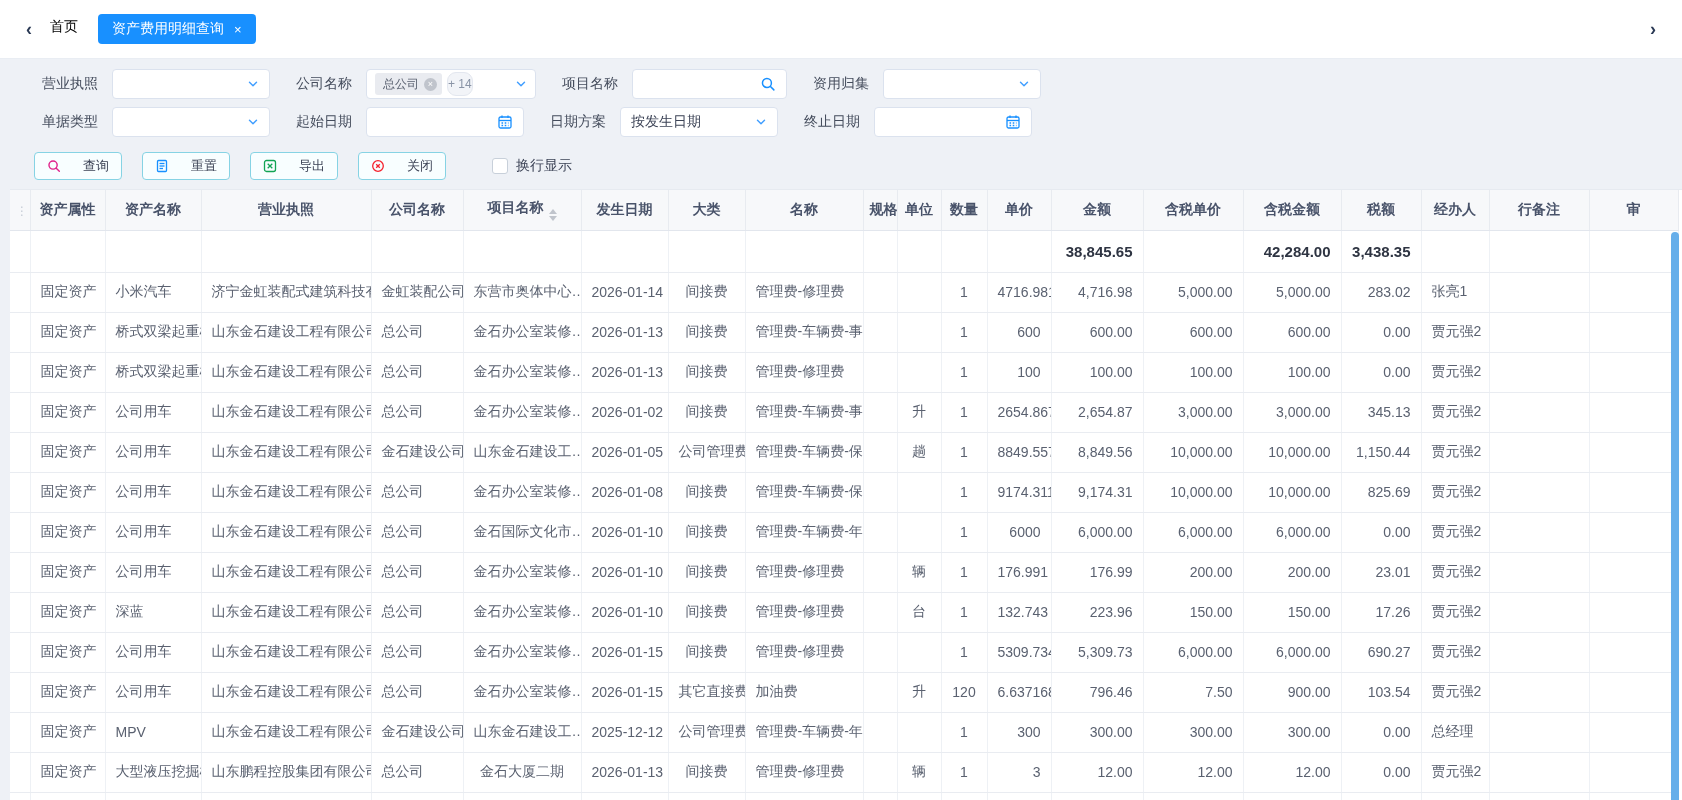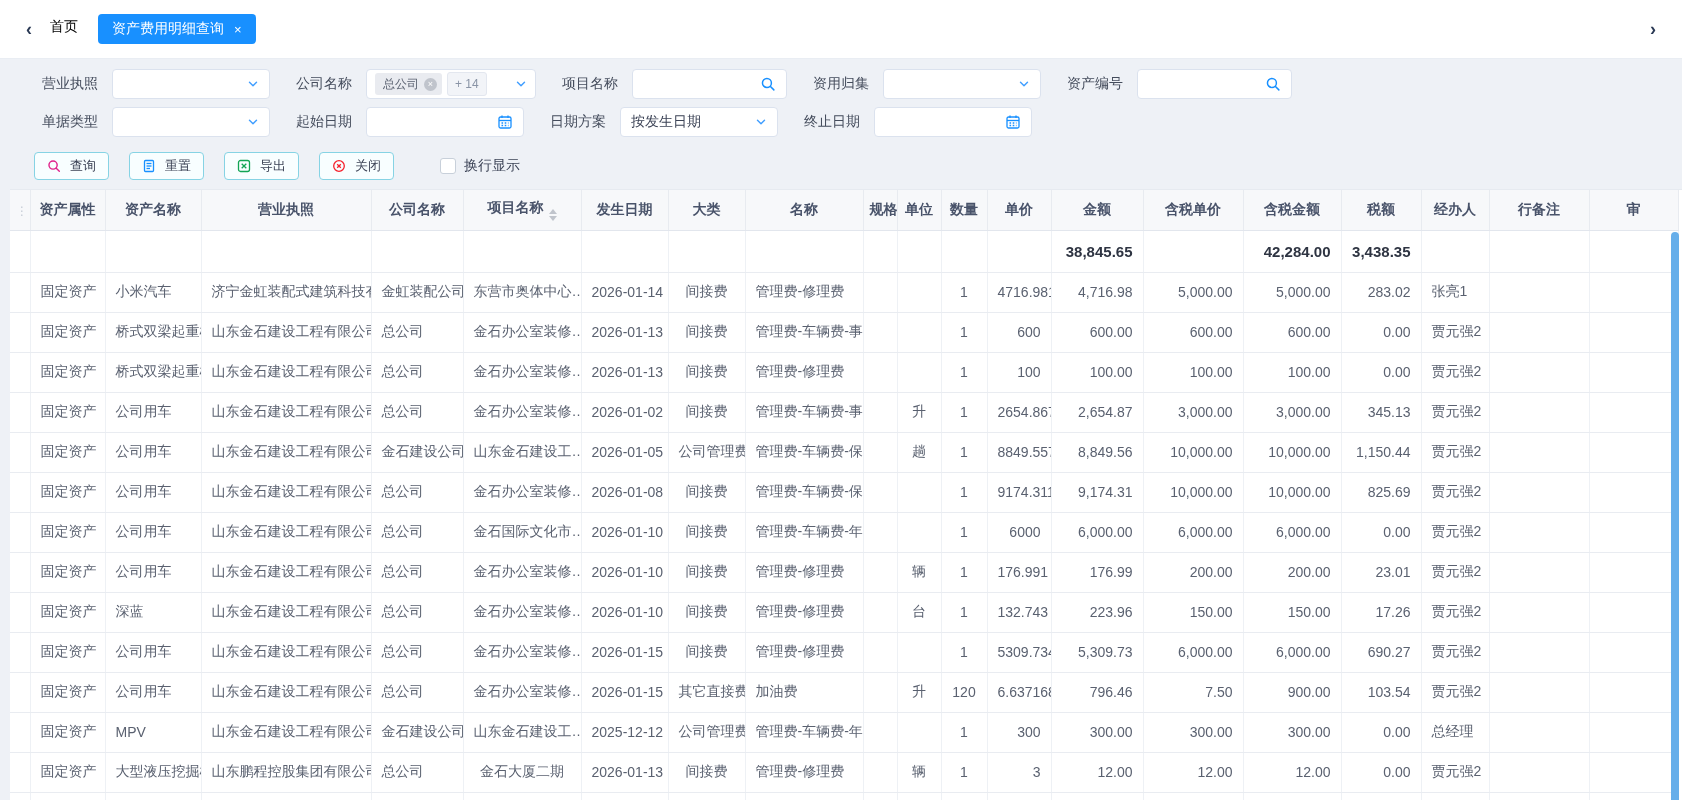--- a/index.html
+++ b/index.html
@@ -26,24 +26,24 @@
   .flabel{min-width:64px;text-align:right;font-size:14px;color:#444c5c;margin-right:14px;white-space:nowrap}
   .control{height:30px;background:#fff;border:1px solid #dbe2ee;border-radius:4px;display:flex;align-items:center;padding:0 10px;box-sizing:border-box}
   .control .val{flex:1;font-size:14px;color:#3c4356;white-space:nowrap;overflow:hidden}
   .c-select{width:158px;cursor:pointer}
   .c-search{width:155px}
   .c-date{width:158px;cursor:pointer}
   .c-msel{width:170px;padding:0 8px;gap:5px;cursor:pointer}
   .c-small{width:115px;cursor:pointer}
   .tag{background:#e9ebf0;border-radius:3px;height:22px;display:flex;align-items:center;padding:0 5px 0 8px;font-size:12px;color:#5a6170;gap:5px;white-space:nowrap}
   .tag-x{width:13px;height:13px;border-radius:50%;background:#c0c4cc;color:#fff;font-size:9px;line-height:1;display:flex;align-items:center;justify-content:center;cursor:pointer}
-  .tag-more{background:#f2f4f8;border:1px solid #e3e7ef;border-radius:3px;height:22px;padding:0 7px;font-size:12px;color:#8a94a6;display:flex;align-items:center;white-space:nowrap}
+  .tag-more{background:#f2f4f8;border:1px solid #e3e7ef;border-radius:9px;height:22px;padding:0 0;font-size:12px;color:#8a94a6;display:flex;align-items:center;white-space:nowrap}
   
   .toolbar{display:flex;align-items:center;height:46px;margin-top:2px}
-  .btn{height:28px;border:1px solid #86d3e4;background:#f8feff;border-radius:4px;display:flex;align-items:center;gap:9px;padding:0 12px;font-size:13px;color:#3c4356;margin-right:20px;cursor:pointer;box-sizing:border-box}
+  .btn{height:28px;border:1px solid #86d3e4;background:#f8feff;border-radius:4px;display:flex;align-items:center;gap:22px;padding:0 12px;font-size:13px;color:#3c4356;margin-right:20px;cursor:pointer;box-sizing:border-box}
   .cb{width:16px;height:16px;border:1px solid #c8d0da;border-radius:3px;background:#fff;margin:0 8px 0 26px;cursor:pointer;box-sizing:border-box}
   .cb-label{font-size:14px;color:#3c4356}
   
   .table-wrap{position:relative;margin-left:10px;background:#fff;height:620px;overflow:hidden;border-top:1px solid #e6eaf0}
   table{border-collapse:collapse;table-layout:fixed;width:1668px;font-size:14px;color:#5a6170}
   th{background:#f7f8fa;height:40px;font-weight:700;color:#49536a;border-right:1px solid #e8ebf0;border-bottom:1px solid #e2e6ed;font-size:14px;text-align:center;padding:0 6px;overflow:hidden;white-space:nowrap;box-sizing:border-box}
   td{height:40px;border-right:1px solid #eef1f5;border-bottom:1px solid #e9ecf1;padding:0 10px;overflow:hidden;white-space:nowrap;box-sizing:border-box}
   tr.sum td{font-weight:700;color:#2e3442;font-size:15px;height:42px}
   .al{text-align:left}.ac{text-align:center}.ar{text-align:right}
   .drag{color:#c6ccd6;font-size:12px;letter-spacing:1px;font-weight:400}
@@ -103,30 +103,20 @@
     </div>
     <div class="ffield">
       <span class="flabel">资用归集</span>
       <div class="control c-select">
         <span class="val"></span>
         <svg width="12" height="12" viewBox="0 0 12 12">
             <path d="M2.5 4.2 L6 7.8 L9.5 4.2" stroke="#409eff" stroke-width="1.4" fill="none" stroke-linecap="round" stroke-linejoin="round"></path>
           </svg>
       </div>
     </div>
-    <div class="ffield">
-      <span class="flabel">资产编号</span>
-      <div class="control c-search">
-        <span class="val"></span>
-        <svg width="16" height="16" viewBox="0 0 15 15">
-            <circle cx="6.5" cy="6.5" r="4.2" stroke="#1890ff" stroke-width="1.4" fill="none"></circle>
-            <line x1="9.8" y1="9.8" x2="13" y2="13" stroke="#1890ff" stroke-width="1.4" stroke-linecap="round"></line>
-          </svg>
-      </div>
-    </div>
   </div>
 
   <div class="frow">
     <div class="ffield">
       <span class="flabel">单据类型</span>
       <div class="control c-select">
         <span class="val"></span>
         <svg width="12" height="12" viewBox="0 0 12 12">
             <path d="M2.5 4.2 L6 7.8 L9.5 4.2" stroke="#409eff" stroke-width="1.4" fill="none" stroke-linecap="round" stroke-linejoin="round"></path>
           </svg>

